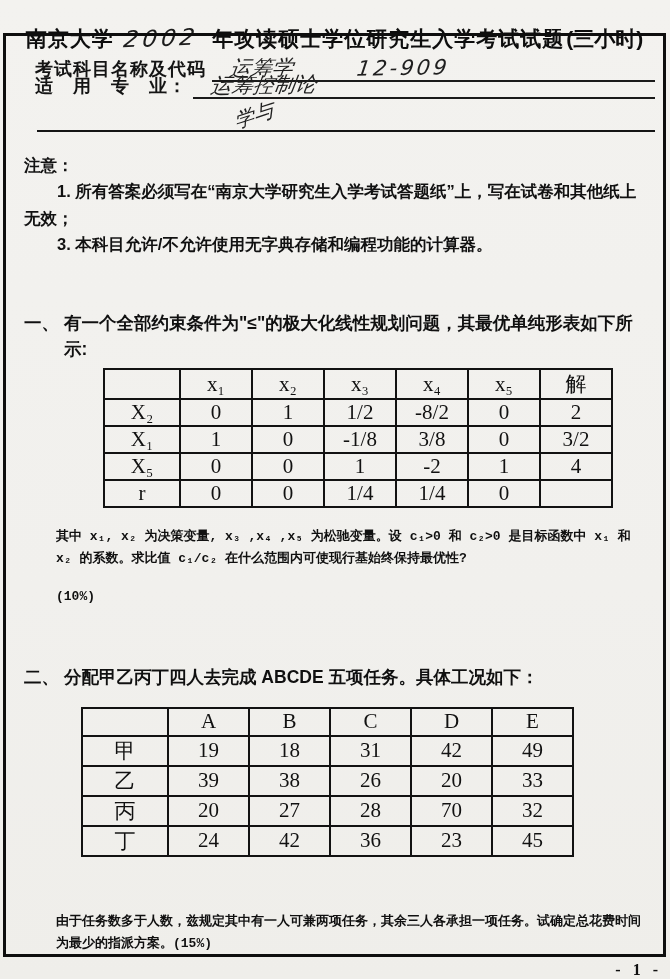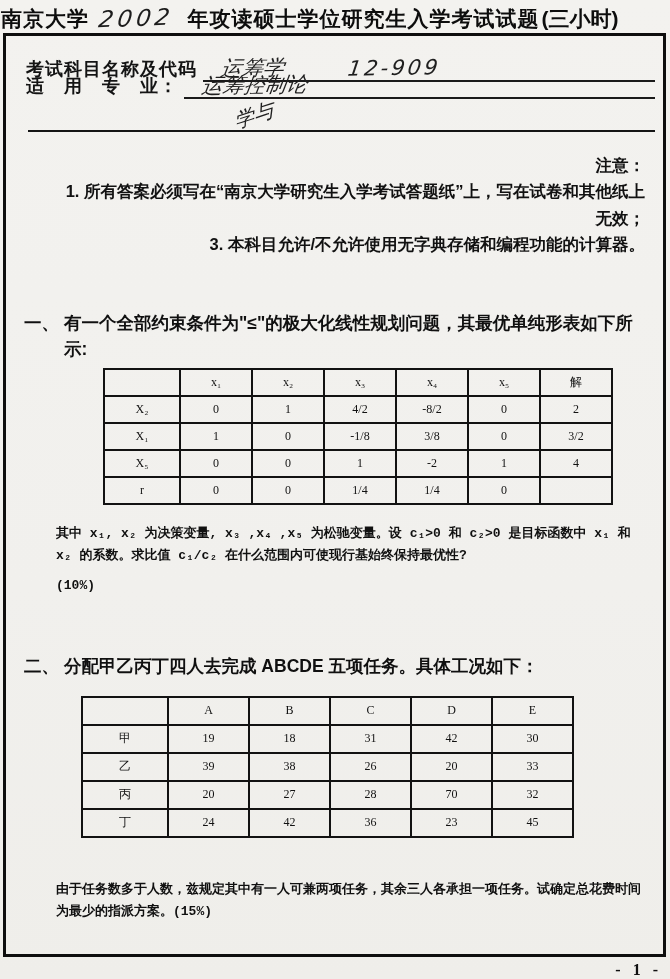--- a/index.html
+++ b/index.html
@@ -12,37 +12,37 @@
     background-image:linear-gradient(180deg,#f3f2ef 0%,#f1f0ed 60%,#efeeea 100%);
     font-family:"Liberation Serif","DejaVu Serif",serif;
     color:#141414;
     overflow:hidden;
   }
   
   .title-row{
     position:absolute;top:5px;left:1px;right:2px;
     display:flex;align-items:baseline;white-space:nowrap;
     font-family:"Liberation Sans","DejaVu Sans",sans-serif;
-    font-weight:700;font-size:21px;letter-spacing:1px;color:#0d0d0d;
+    font-weight:700;font-size:21px;letter-spacing:1px;color:#0d0d0d;justify-content:center;
   }
   .title-univ{margin-right:10px;}
   .title-year{
     font-family:"DejaVu Sans",sans-serif;font-weight:400;font-style:italic;
     font-size:23px;letter-spacing:4px;margin-right:14px;
     display:inline-block;transform:skewX(-10deg) rotate(-2deg);color:#1c1c1c;
   }
-  .title-rest{margin-right:2px;}
+  .title-rest{margin-right:2px;margin-top:20px;}
   .title-duration{font-size:21px;letter-spacing:0;}
   
   .main-box{
     position:absolute;left:3px;right:4px;top:33px;bottom:22px;
     border:3px solid #0e0e0e;
   }
   
-  .form-area{padding:10px 8px 0 20px;}
+  .form-area{padding:10px 8px 0 29px;}
   .form-row{display:flex;align-items:flex-end;}
   .form-row.row1{height:36px;}
   .form-row.row2{height:17px;}
   .form-label{
     font-size:18px;font-weight:600;letter-spacing:1px;
     white-space:nowrap;padding-right:6px;padding-bottom:1px;
   }
   .form-line{
     flex:1;border-bottom:2px solid #1a1a1a;
     display:flex;align-items:flex-end;padding:0 4px 0 18px;
@@ -61,52 +61,52 @@
   .insertion{
     position:absolute;left:228px;top:66px;
     font-family:"DejaVu Sans",sans-serif;font-style:italic;
     font-size:20px;color:#202020;
     transform:rotate(-18deg) skewX(-8deg);
     z-index:2;
   }
   
   .notice{margin:20px 18px 16px 18px;
     font-family:"Liberation Sans","DejaVu Sans",sans-serif;
-    font-weight:700;font-size:16.5px;line-height:1.6;color:#111;text-align:right;}
+    font-weight:700;font-size:16.5px;line-height:1.6;color:#111;}
   .notice-heading{margin:0;}
   .notice-item{margin:0;text-indent:2em;}
   
   .question-head{
     display:flex;margin:52px 18px 0 18px;
     font-family:"Liberation Sans","DejaVu Sans",sans-serif;
     font-weight:700;font-size:17.5px;line-height:1.5;color:#101010;
   }
   .q2-head{margin-top:56px;}
   .qnum{width:40px;flex:0 0 auto;}
   .qtext{flex:1;}
   .exam-table{
     border-collapse:collapse;margin:6px 0 0 97px;
-    font-size:12px;font-family:"Liberation Serif","DejaVu Serif",serif;
+    font-size:21px;font-family:"Liberation Serif","DejaVu Serif",serif;
   }
   .exam-table td{
     border:2px solid #121212;text-align:center;vertical-align:middle;
     height:25px;padding:0 2px;font-weight:400;color:#111;
   }
   .t1 td{width:66px;}
   .t1 td.rowlab{width:70px;}
   .exam-table.t2{margin:16px 0 0 75px;}
   .t2 td{width:75px;height:26px;}
   .t2 td.rowlab{width:80px;}
   .q-body{
     margin:18px 22px 0 50px;
     font-family:Liberation Mono, monospace;
     font-weight:700;font-size:13px;line-height:1.7;color:#101010;
   }
-  .q2-body{margin-top:41px;}
-  .score-line{margin-top:8px;}
+  .q2-body{margin-top:54px;}
+  .score-line{margin-top:16px;}
   
   .page-number{
     position:absolute;right:8px;bottom:0px;
     font-family:"Liberation Serif",serif;
     font-weight:700;font-size:16px;letter-spacing:4px;color:#111;
   }
 </style>
 </head>
 <body>
 
@@ -159,21 +159,21 @@
           <td>x₂</td>
           <td>x₃</td>
           <td>x₄</td>
           <td>x₅</td>
           <td>解</td>
         </tr>
         <tr>
           <td class="rowlab">X₂</td>
           <td>0</td>
           <td>1</td>
-          <td>4/2</td>
+          <td>1/2</td>
           <td>-8/2</td>
           <td>0</td>
           <td>2</td>
         </tr>
         <tr>
           <td class="rowlab">X₁</td>
           <td>1</td>
           <td>0</td>
           <td>-1/8</td>
           <td>3/8</td>
@@ -220,21 +220,21 @@
           <td>C</td>
           <td>D</td>
           <td>E</td>
         </tr>
         <tr>
           <td class="rowlab">甲</td>
           <td>19</td>
           <td>18</td>
           <td>31</td>
           <td>42</td>
-          <td>30</td>
+          <td>49</td>
         </tr>
         <tr>
           <td class="rowlab">乙</td>
           <td>39</td>
           <td>38</td>
           <td>26</td>
           <td>20</td>
           <td>33</td>
         </tr>
         <tr>

